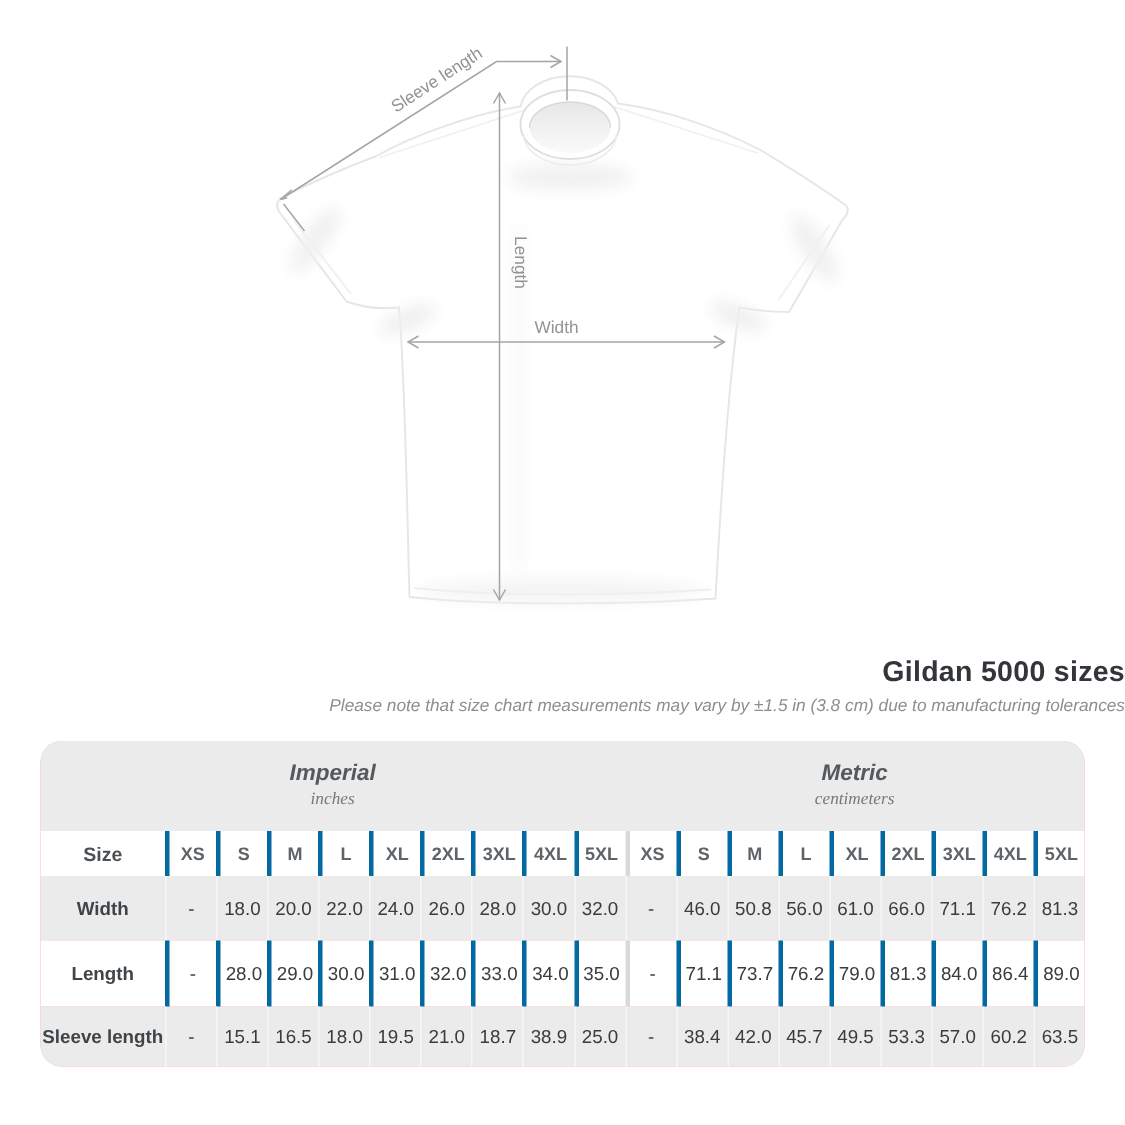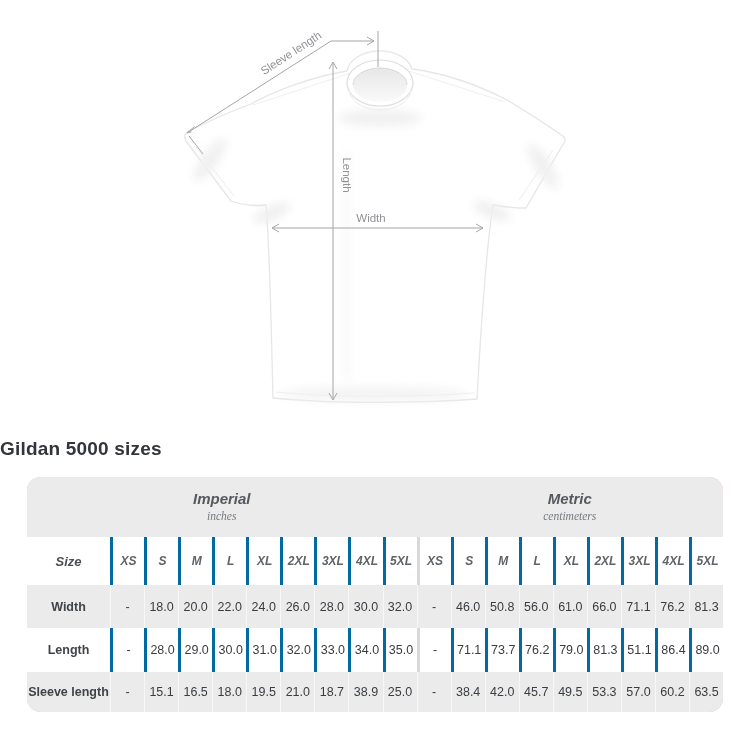--- a/index.html
+++ b/index.html
@@ -4,21 +4,21 @@
 <style>
   html,body{margin:0;padding:0;background:#ffffff;}
   body{
     width:750px;height:750px;overflow:hidden;
     font-family:"Liberation Sans","DejaVu Sans",sans-serif;
     -webkit-font-smoothing:antialiased;
   }
   .diagram-wrap{width:750px;height:428px;position:relative;}
   .diagram-wrap svg{display:block;}
 
-  .title-block{text-align:left;}
+  .title-block{text-align:right;}
   .page-title{
     font-size:19px;font-weight:bold;color:#323539;
     margin:10px 0 5px 0;letter-spacing:.2px;
   }
   .page-note{
     font-size:11.5px;font-style:italic;color:#8c8e90;margin:0 0 17px 0;
   }
 
   .size-table{
     width:696px;margin:17px auto;border-radius:14px;overflow:hidden;
@@ -30,21 +30,21 @@
     white-space:nowrap;min-width:0;
   }
   .label-col{flex:0 0 83px;}
   .row-groups{height:60px;background:#ebebeb;}
   .group-half{display:flex;flex-direction:column;align-items:center;justify-content:center;}
   .group-left{width:calc(50% + 41.5px);}
   .group-right{width:calc(50% - 41.5px);}
   .group-name{font-size:15px;font-weight:bold;font-style:italic;color:#54595e;line-height:1.25;}
   .group-unit{font-size:11.5px;font-style:italic;color:#74797d;line-height:1.3;font-family:Liberation Serif, serif;}
 
-  .row-sizes{height:48px;background:#ffffff;font-style:italic;}
+  .row-sizes{height:30px;background:#ffffff;}
   .row-data{height:43px;}
   .row-data.h44{height:44px;}
   .row-data.h40{height:40px;}
   .row-gray{background:#ebebeb;}
   .row-white{background:#ffffff;}
 
   .size-col-hdr{font-size:13px;font-weight:bold;color:#4b5054;}
   .size-hdr-cell{font-size:12px;font-weight:bold;color:#5f6468;}
   .row-label{font-size:12.5px;font-weight:bold;color:#3f4448;}
   .val-cell{font-size:12.5px;color:#393d41;}
@@ -136,20 +136,21 @@
     <g font-size="11.5" fill="#909296">
       <text x="291" y="57" text-anchor="middle" transform="rotate(-33 291 53)">Sleeve length</text>
       <text x="347" y="179" text-anchor="middle" transform="rotate(90 347 175)">Length</text>
       <text x="371" y="222" text-anchor="middle">Width</text>
     </g>
   </svg>
 </div>
 
 <div class="title-block">
   <h1 class="page-title">Gildan 5000 sizes</h1>
+  <p class="page-note">Please note that size chart measurements may vary by ±1.5 in (3.8 cm) due to manufacturing tolerances</p>
 </div>
 
 <div class="size-table">
   <div class="trow row-groups">
     <div class="group-half group-left">
       <div class="group-name">Imperial</div>
       <div class="group-unit">inches</div>
     </div>
     <div class="group-half group-right">
       <div class="group-name">Metric</div>
@@ -209,21 +210,21 @@
         <div class="cell val-cell">32.0</div>
         <div class="cell val-cell">33.0</div>
         <div class="cell val-cell">34.0</div>
         <div class="cell val-cell">35.0</div>
         <div class="cell val-cell group-div">-</div>
         <div class="cell val-cell">71.1</div>
         <div class="cell val-cell">73.7</div>
         <div class="cell val-cell">76.2</div>
         <div class="cell val-cell">79.0</div>
         <div class="cell val-cell">81.3</div>
-        <div class="cell val-cell">51.1</div>
+        <div class="cell val-cell">84.0</div>
         <div class="cell val-cell">86.4</div>
         <div class="cell val-cell">89.0</div>
       </div>
       <div class="trow row-data h40 row-gray">
         <div class="cell label-col row-label">Sleeve length</div>
         <div class="cell val-cell">-</div>
         <div class="cell val-cell">15.1</div>
         <div class="cell val-cell">16.5</div>
         <div class="cell val-cell">18.0</div>
         <div class="cell val-cell">19.5</div>

